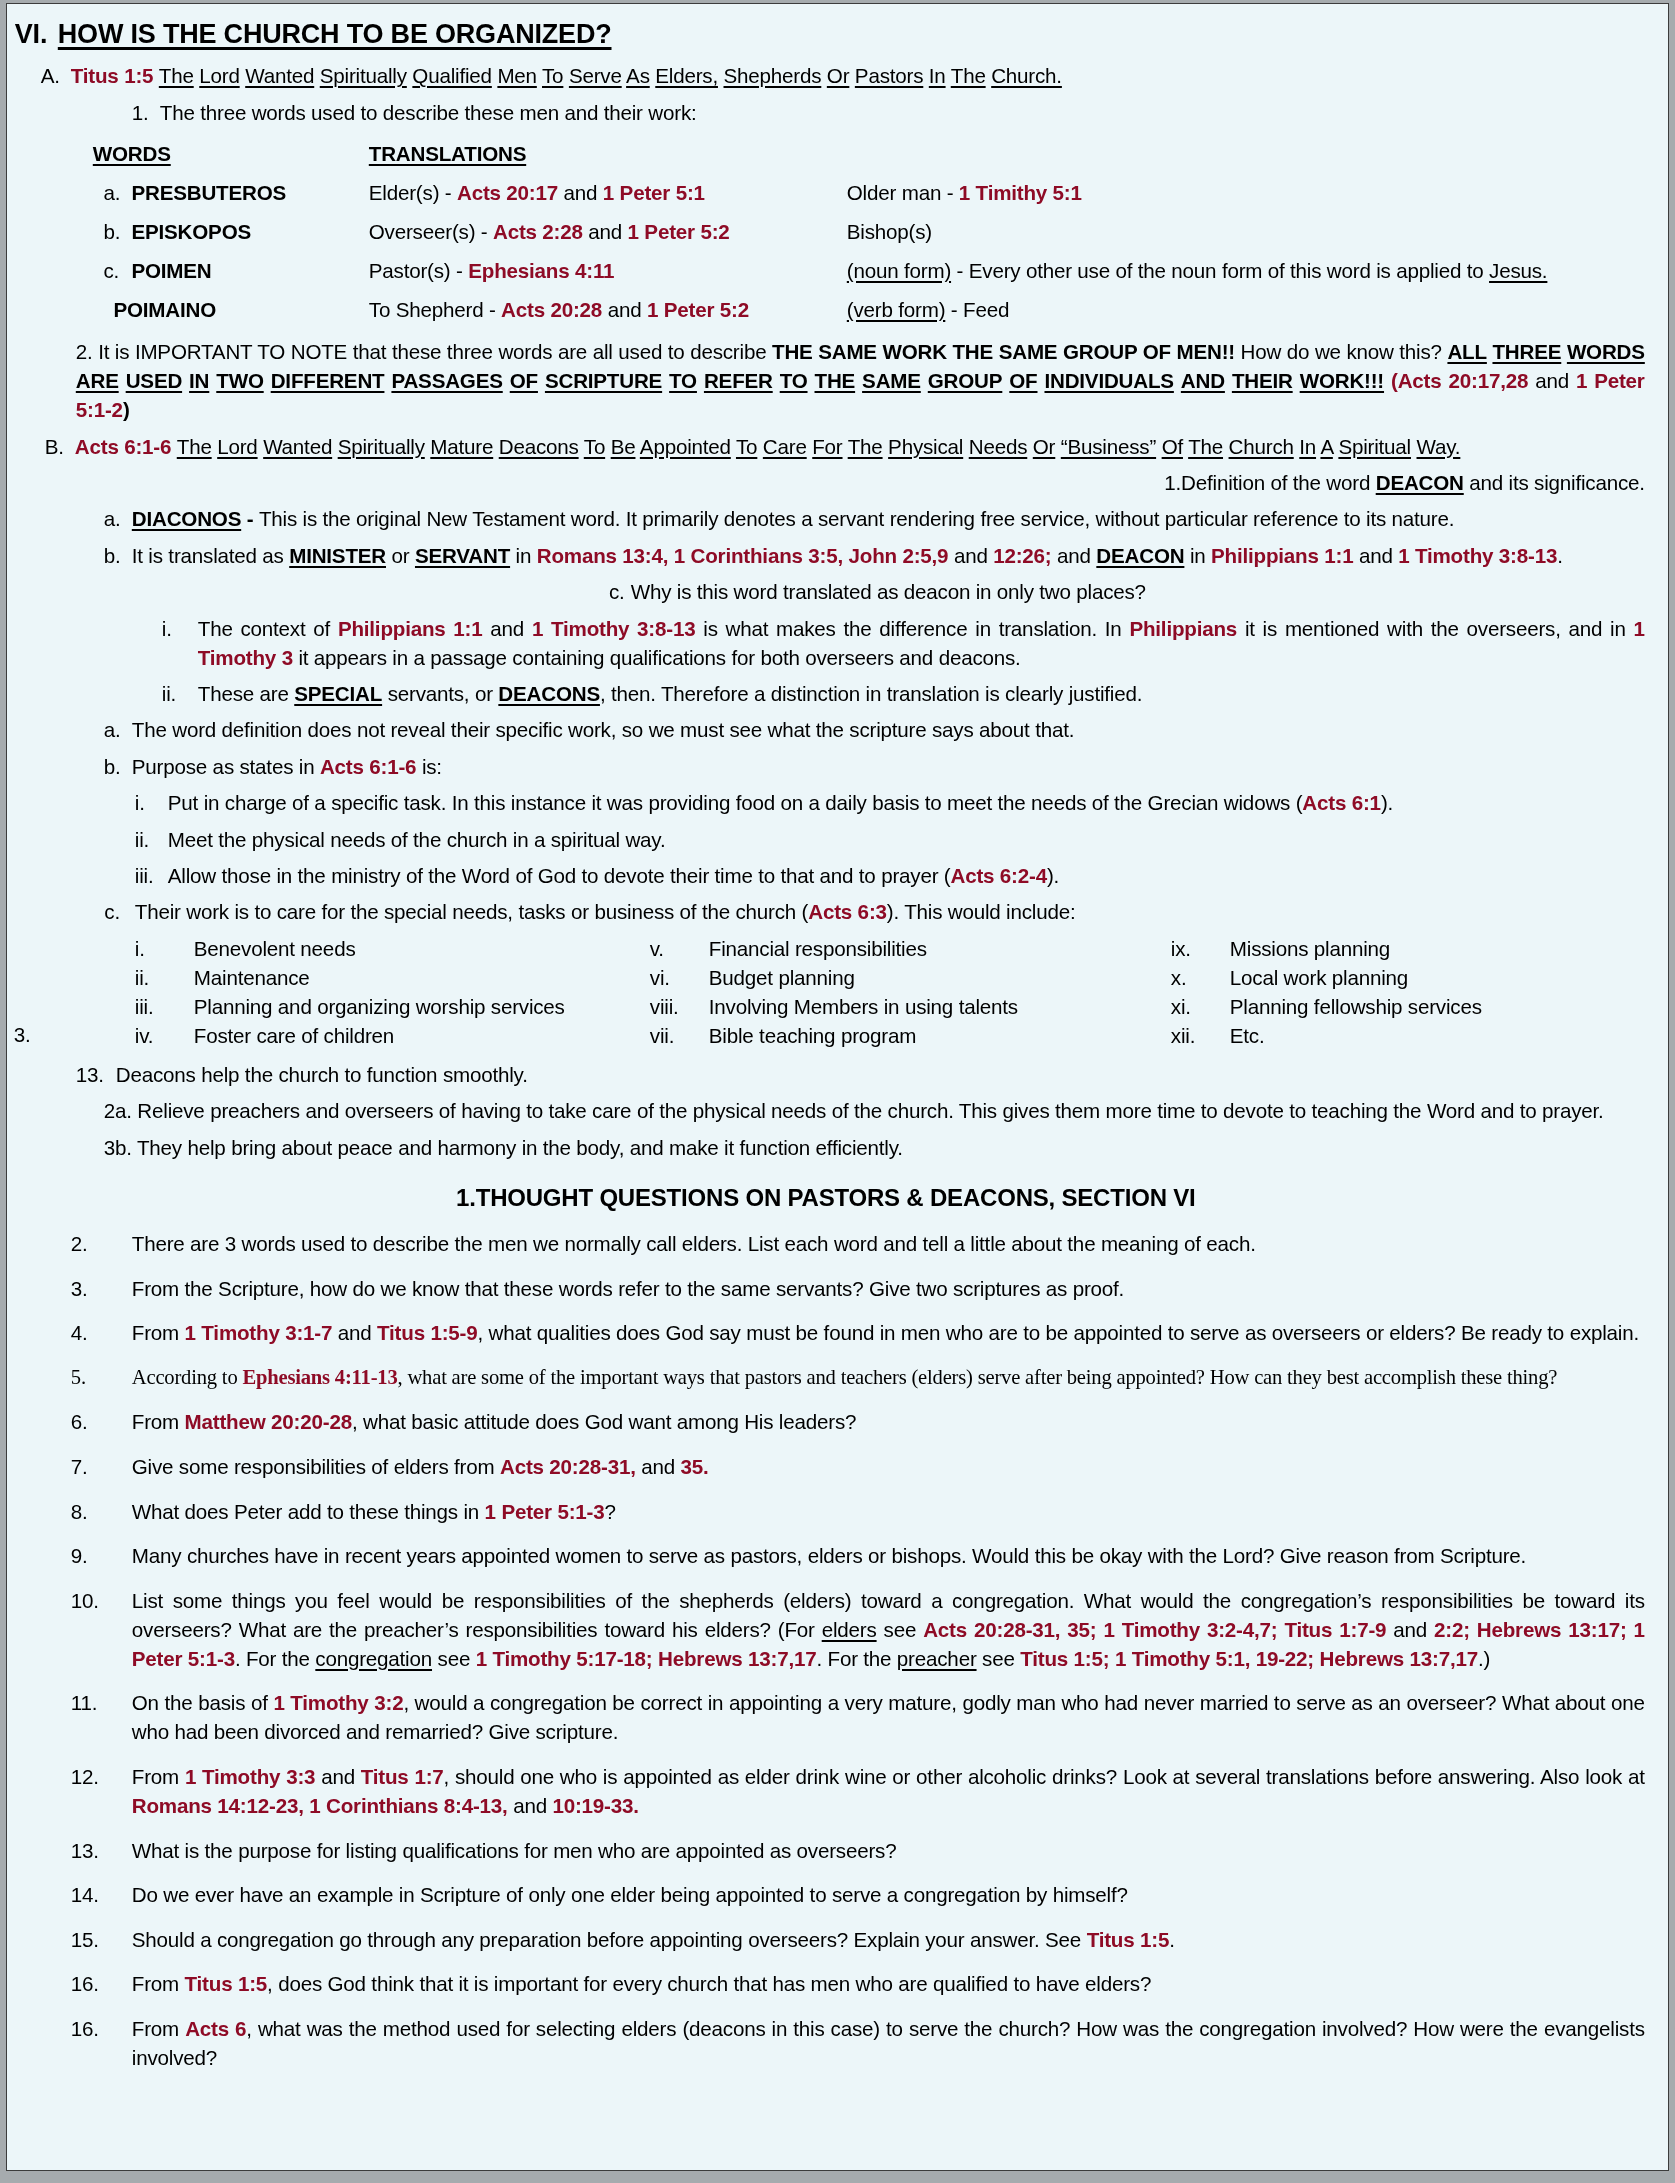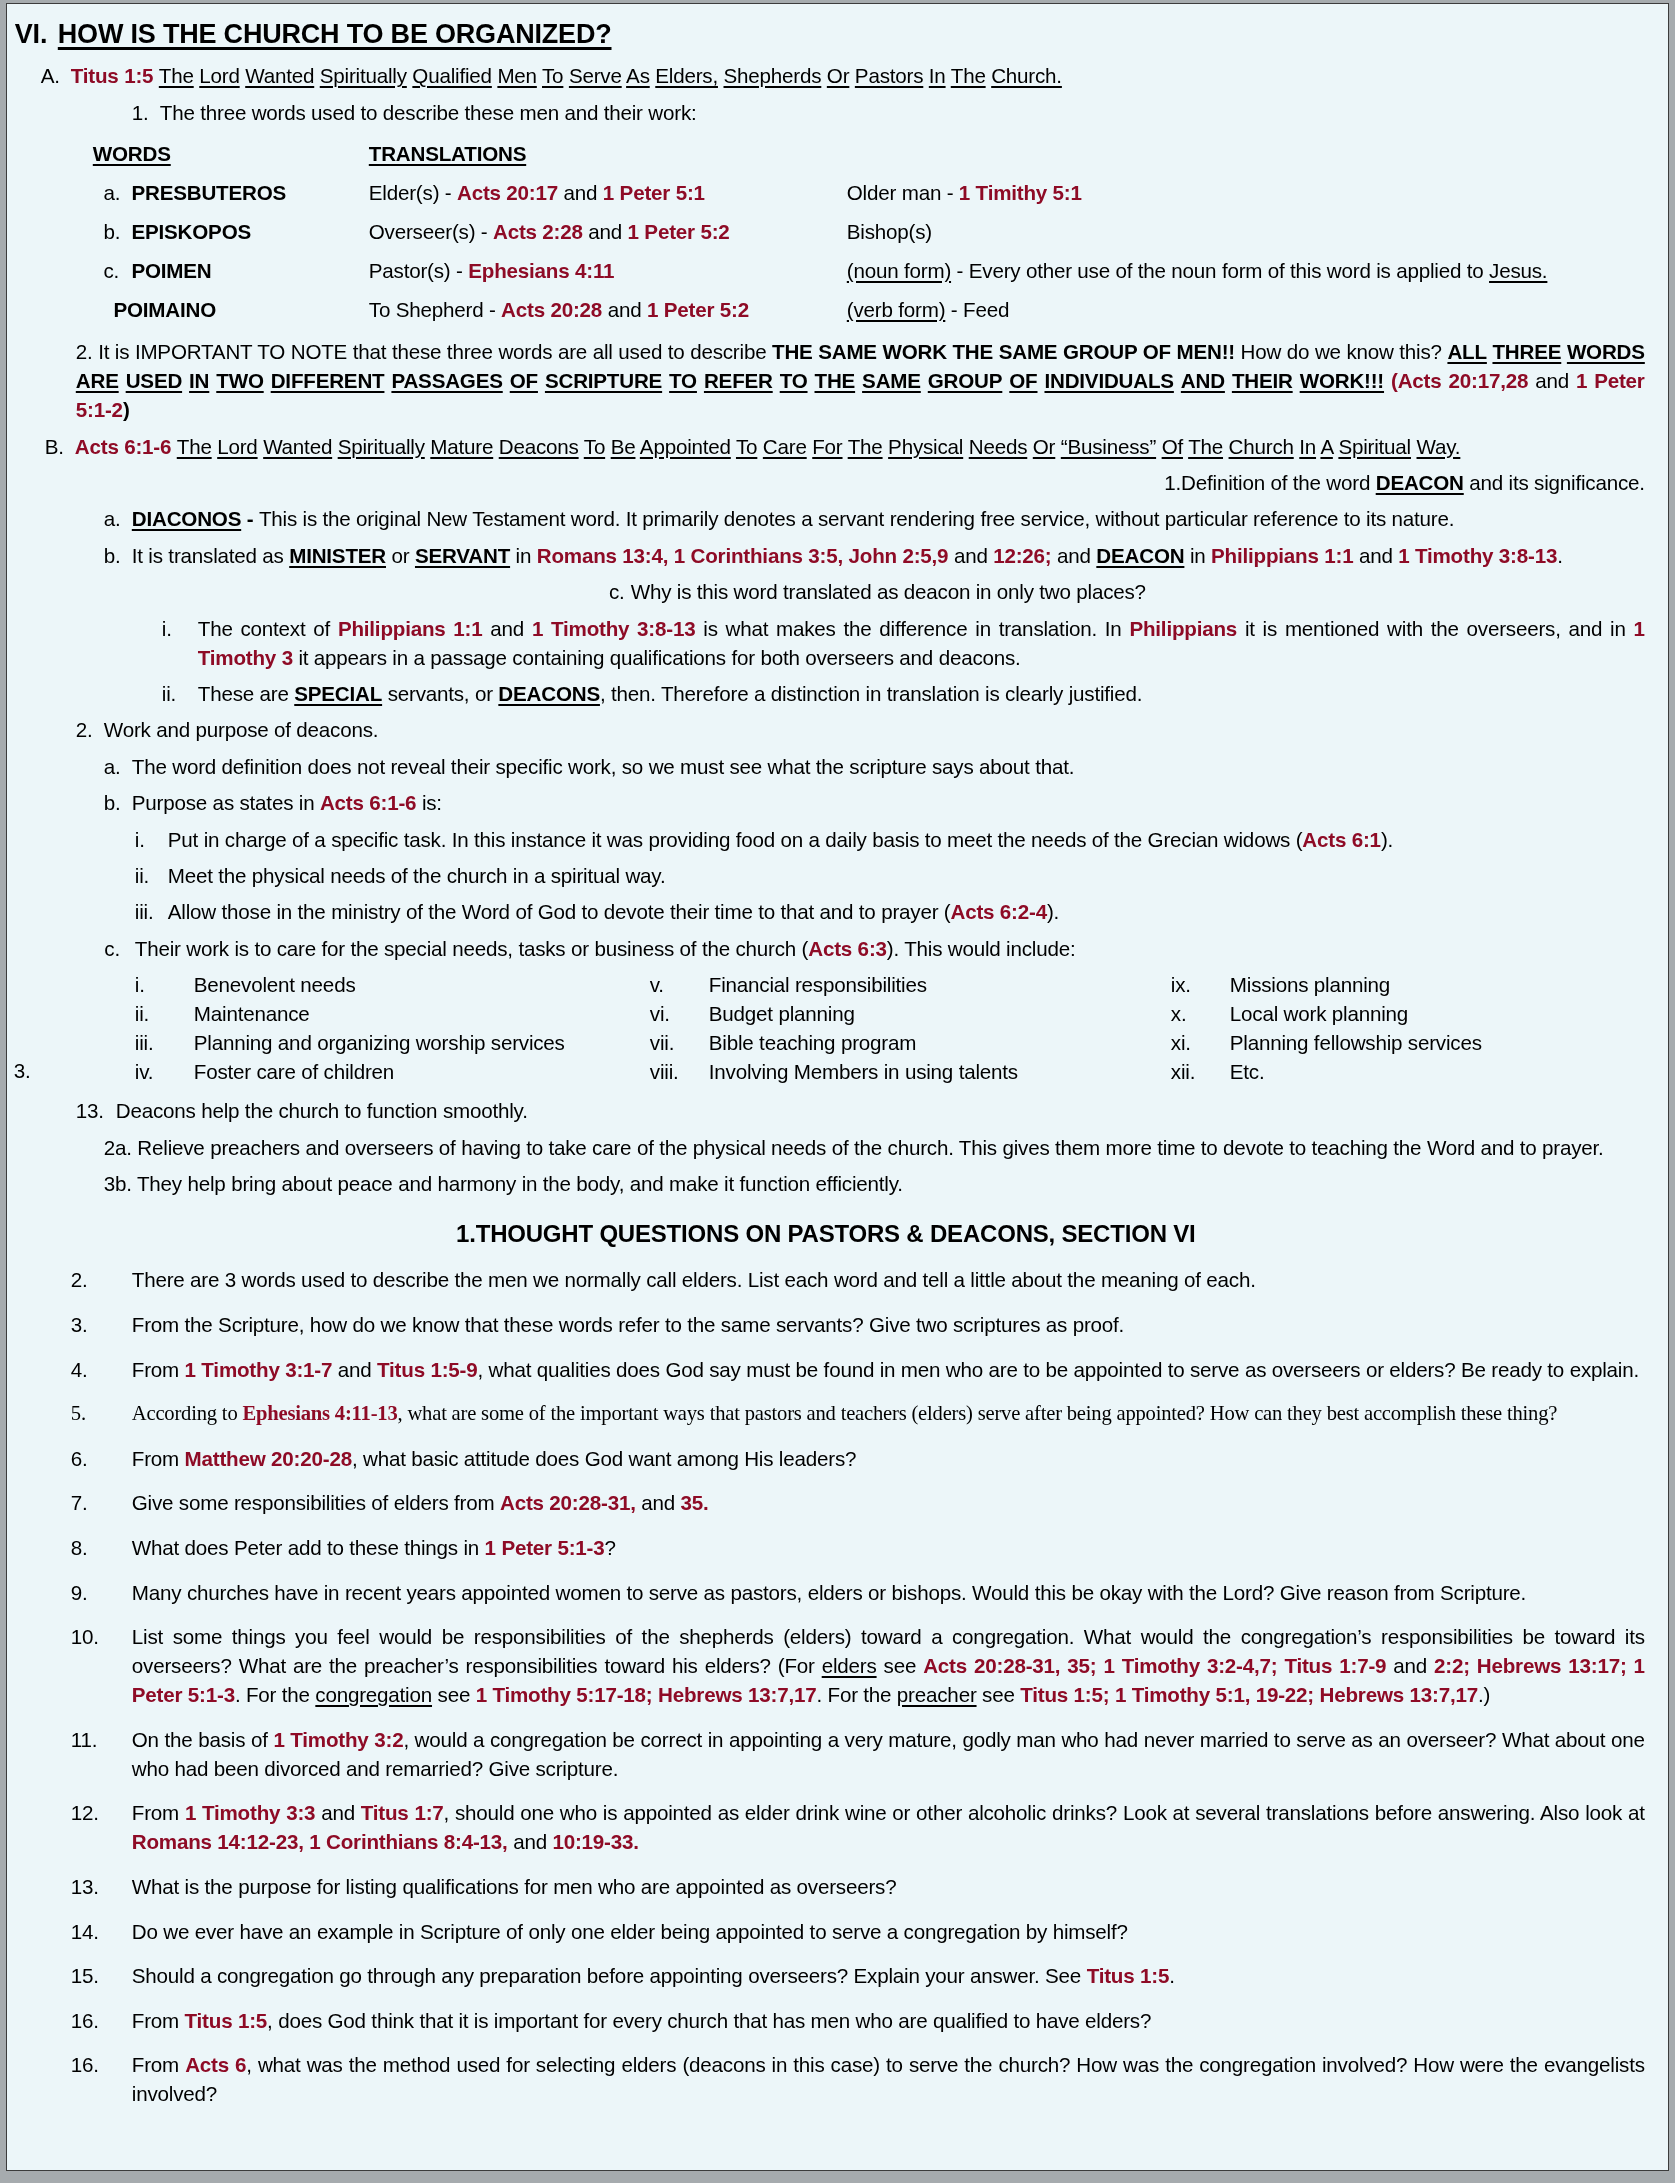--- a/index.html
+++ b/index.html
@@ -79,21 +79,20 @@
         </div>
       </div>
       <div class="para j" style="margin-left: 69px;"><span>2. It is IMPORTANT TO NOTE that these three words are all used to describe </span><span class="b">THE SAME WORK THE SAME GROUP OF MEN!!</span><span> How do we know this? </span><span class="b u">ALL</span> <span class="b u">THREE</span> <span class="b u">WORDS</span> <span class="b u">ARE</span> <span class="b u">USED</span> <span class="b u">IN</span> <span class="b u">TWO</span> <span class="b u">DIFFERENT</span> <span class="b u">PASSAGES</span> <span class="b u">OF</span> <span class="b u">SCRIPTURE</span> <span class="b u">TO</span> <span class="b u">REFER</span> <span class="b u">TO</span> <span class="b u">THE</span> <span class="b u">SAME</span> <span class="b u">GROUP</span> <span class="b u">OF</span> <span class="b u">INDIVIDUALS</span> <span class="b u">AND</span> <span class="b u">THEIR</span> <span class="b u">WORK!!!</span><span> </span><span class="r">(Acts 20:17,28</span><span> and </span><span class="r">1 Peter 5:1-2</span><span class="b">)</span></div>
       <div class="para j" style="margin-left: 68px;"><span class="marker" style="width: 30px; margin-left: -30px;">B.</span><span class="r">Acts 6:1-6 </span><span class="u">The</span> <span class="u">Lord</span> <span class="u">Wanted</span> <span class="u">Spiritually</span> <span class="u">Mature</span> <span class="u">Deacons</span> <span class="u">To</span> <span class="u">Be</span> <span class="u">Appointed</span> <span class="u">To</span> <span class="u">Care</span> <span class="u">For</span> <span class="u">The</span> <span class="u">Physical</span> <span class="u">Needs</span> <span class="u">Or</span> <span class="u">“Business”</span> <span class="u">Of</span> <span class="u">The</span> <span class="u">Church</span> <span class="u">In</span> <span class="u">A</span> <span class="u">Spiritual</span> <span class="u">Way.</span></div>
       <div class="para" style="margin-left: 97px; text-align: right;"><span class="marker" style="width: 28px; margin-left: -28px;">1.</span><span>Definition of the word </span><span class="b u">DEACON</span><span> and its significance.</span></div>
       <div class="para j" style="margin-left: 125px;"><span class="marker" style="width: 28px; margin-left: -28px;">a.</span><span class="b u">DIACONOS</span><span class="b"> - </span><span>This is the original New Testament word. It primarily denotes a servant rendering free service, without particular reference to its nature.</span></div>
       <div class="para j" style="margin-left: 125px;"><span class="marker" style="width: 28px; margin-left: -28px;">b.</span><span>It is translated as </span><span class="b u">MINISTER</span><span> or </span><span class="b u">SERVANT</span><span> in </span><span class="r">Romans 13:4, 1 Corinthians 3:5, John 2:5,9</span><span> and </span><span class="r">12:26;</span><span> and </span><span class="b u">DEACON</span><span> in </span><span class="r">Philippians 1:1</span><span> and </span><span class="r">1 Timothy 3:8-13</span><span>.</span></div>
       <div class="para" style="margin-left: 125px; text-align: center;"><span class="marker" style="width: 28px; margin-left: -28px;">c.</span><span>Why is this word translated as deacon in only two places?</span></div>
       <div class="para j" style="margin-left: 191px;"><span class="marker" style="width: 36px; margin-left: -36px;">i.</span><span>The context of </span><span class="r">Philippians 1:1</span><span> and </span><span class="r">1 Timothy 3:8-13</span><span> is what makes the difference in translation. In </span><span class="r">Philippians</span><span> it is mentioned with the overseers, and in </span><span class="r">1 Timothy 3</span><span> it appears in a passage containing qualifications for both overseers and deacons.</span></div>
       <div class="para" style="margin-left: 191px;"><span class="marker" style="width: 36px; margin-left: -36px;">ii.</span><span>These are </span><span class="b u">SPECIAL</span><span> servants, or </span><span class="b u">DEACONS</span><span>, then. Therefore a distinction in translation is clearly justified.</span></div>
-      <div class="para" style="margin-left: 97px;"><span class="marker" style="width: 28px; margin-left: -28px;">2.</span><span>Work and purpose of deacons.</span></div>
       <div class="para" style="margin-left: 125px;"><span class="marker" style="width: 28px; margin-left: -28px;">a.</span><span>The word definition does not reveal their specific work, so we must see what the scripture says about that.</span></div>
       <div class="para" style="margin-left: 125px;"><span class="marker" style="width: 28px; margin-left: -28px;">b.</span><span>Purpose as states in </span><span class="r">Acts 6:1-6</span><span> is:</span></div>
       <div class="para" style="margin-left: 161px;"><span class="marker" style="width: 33px; margin-left: -33px;">i.</span><span>Put in charge of a specific task. In this instance it was providing food on a daily basis to meet the needs of the Grecian widows (</span><span class="r">Acts 6:1</span><span>).</span></div>
       <div class="para" style="margin-left: 161px;"><span class="marker" style="width: 33px; margin-left: -33px;">ii.</span><span>Meet the physical needs of the church in a spiritual way.</span></div>
       <div class="para" style="margin-left: 161px;"><span class="marker" style="width: 33px; margin-left: -33px;">iii.</span><span>Allow those in the ministry of the Word of God to devote their time to that and to prayer (</span><span class="r">Acts 6:2-4</span><span>).</span></div>
       <div class="para" style="margin-left: 128px;"><span class="marker" style="width: 30.5px; margin-left: -30.5px;">c.</span><span>Their work is to care for the special needs, tasks or business of the church (</span><span class="r">Acts 6:3</span><span>). This would include:</span></div>
       <div class="cols">
         <div>
           <div class="colitem">
             <span class="colmark">i.</span>
@@ -115,26 +114,26 @@
         <div>
           <div class="colitem">
             <span class="colmark">v.</span>
             <span>Financial responsibilities</span>
           </div>
           <div class="colitem">
             <span class="colmark">vi.</span>
             <span>Budget planning</span>
           </div>
           <div class="colitem">
+            <span class="colmark">viii.</span>
+            <span>Involving Members in using talents</span>
+          </div>
+          <div class="colitem">
             <span class="colmark">vii.</span>
             <span>Bible teaching program</span>
-          </div>
-          <div class="colitem">
-            <span class="colmark">viii.</span>
-            <span>Involving Members in using talents</span>
           </div>
         </div>
         <div>
           <div class="colitem">
             <span class="colmark">ix.</span>
             <span>Missions planning</span>
           </div>
           <div class="colitem">
             <span class="colmark">x.</span>
             <span>Local work planning</span>

